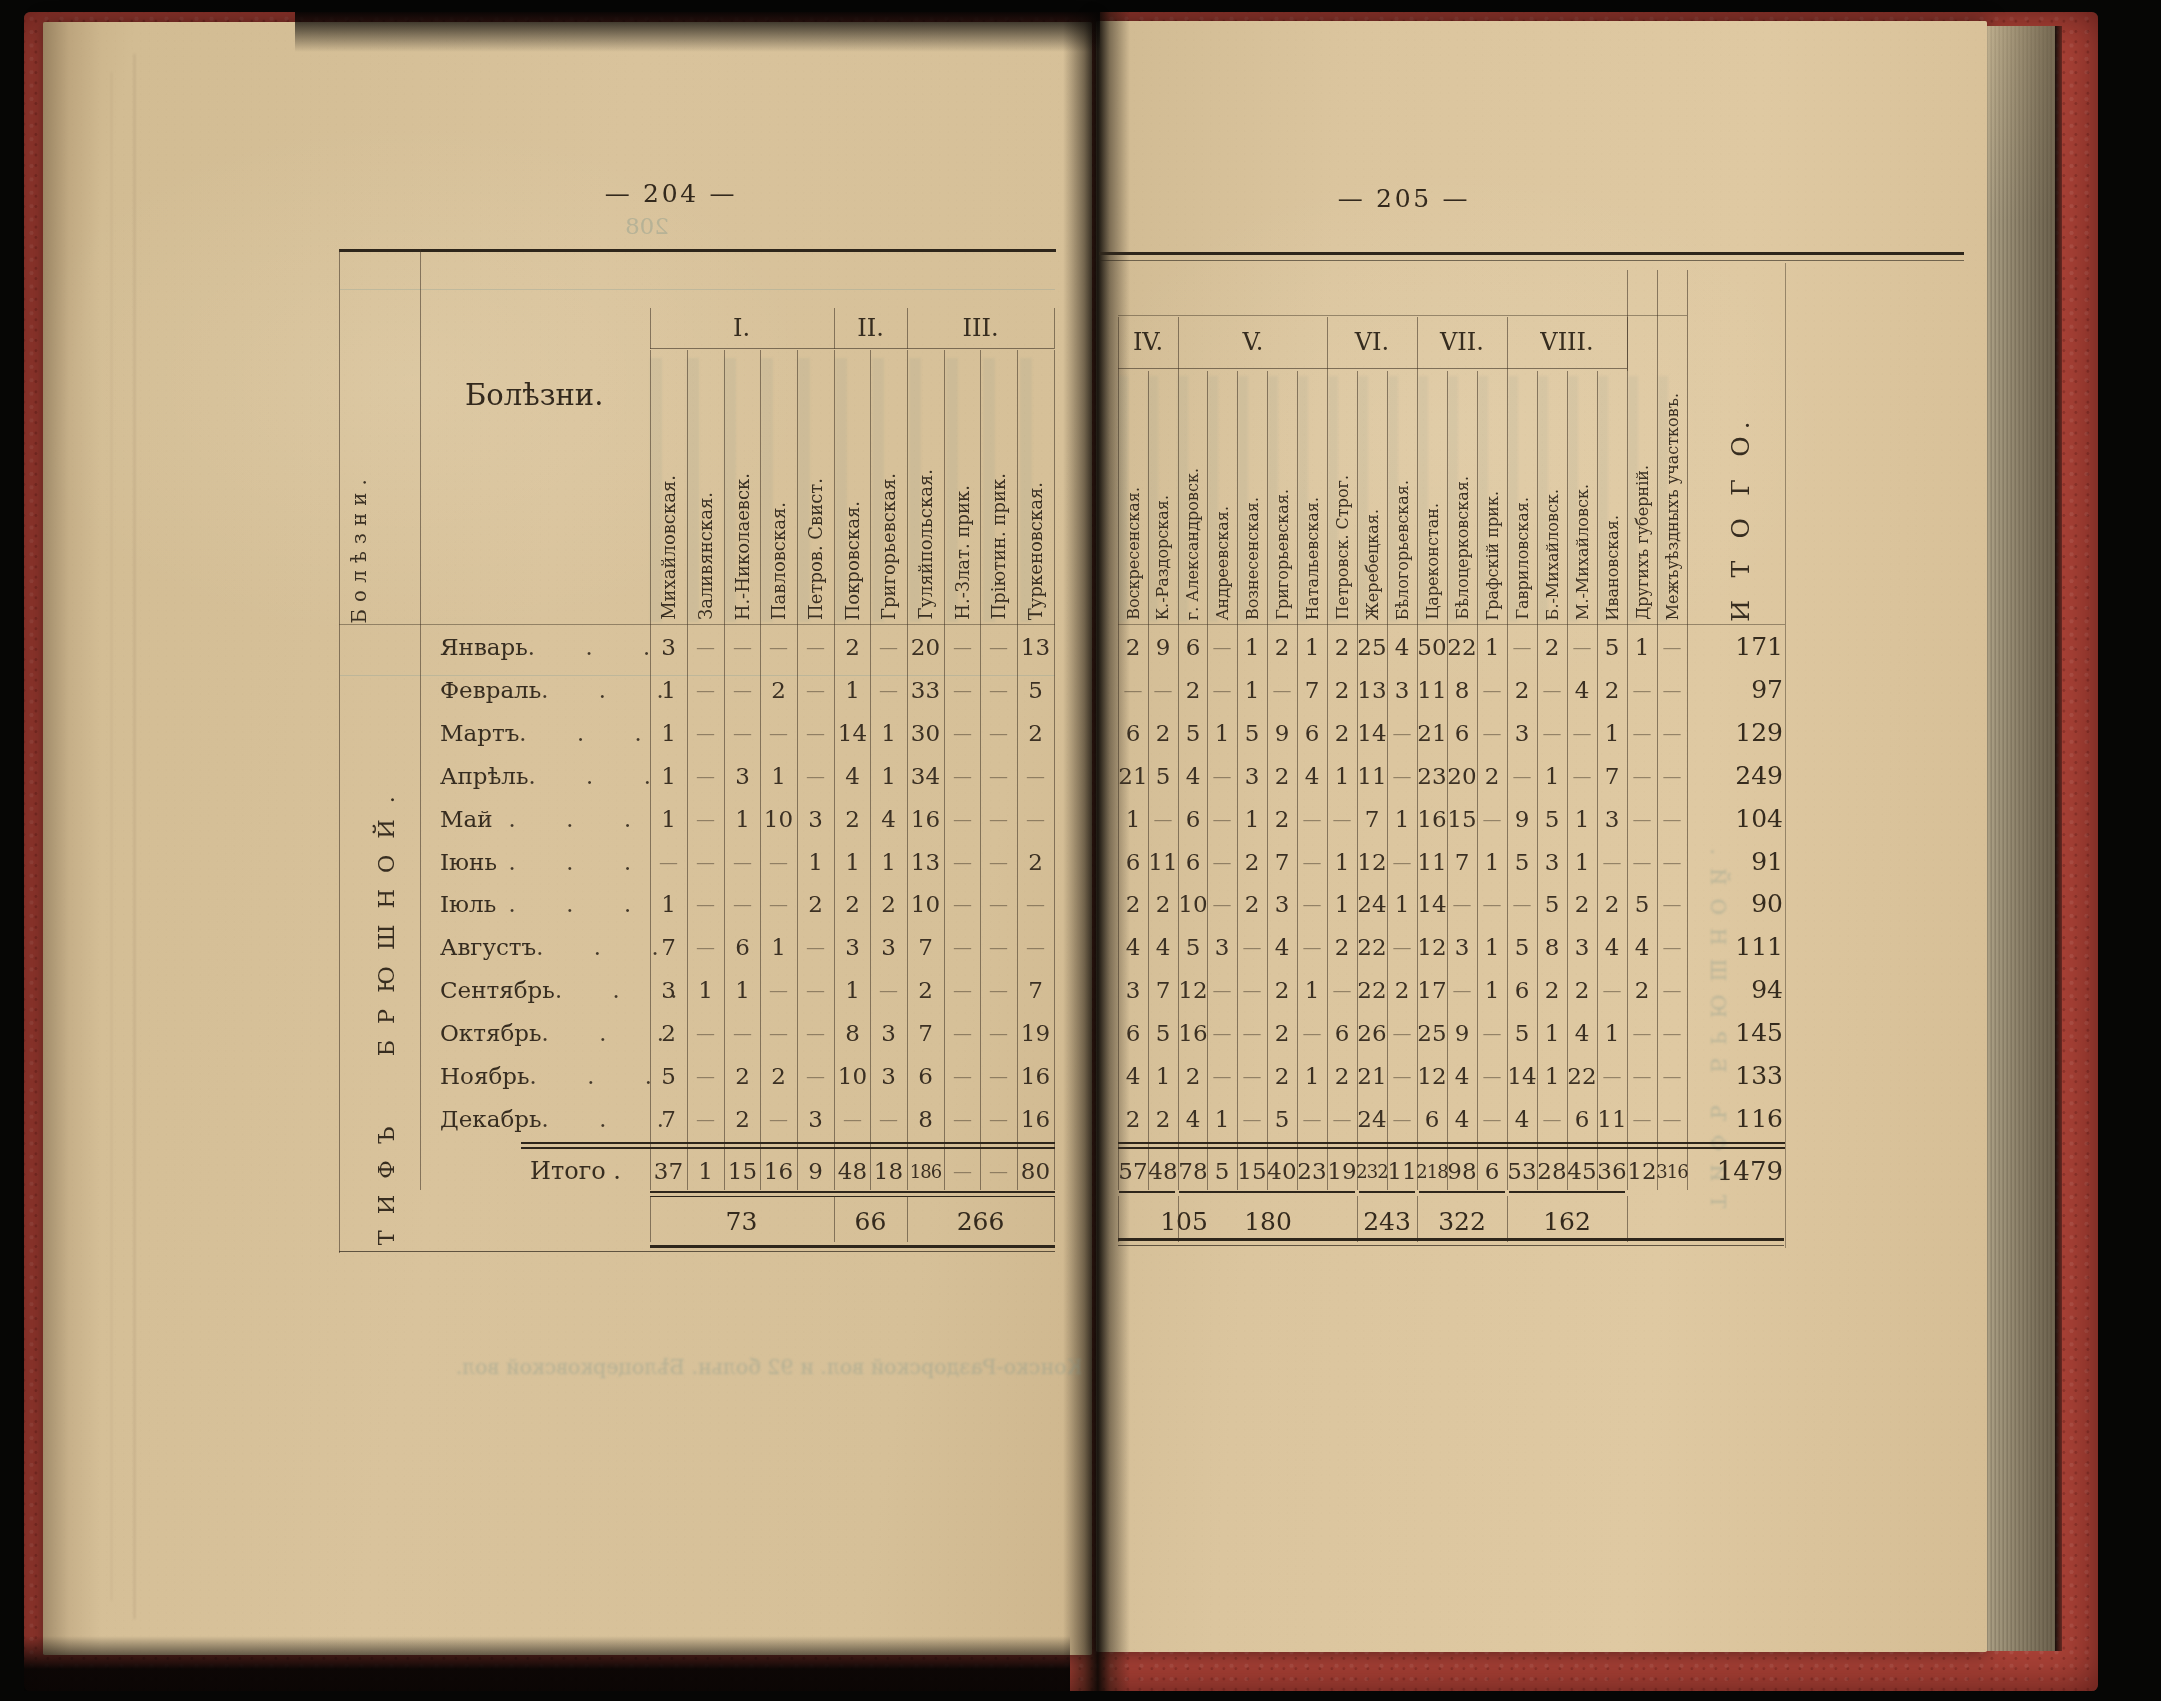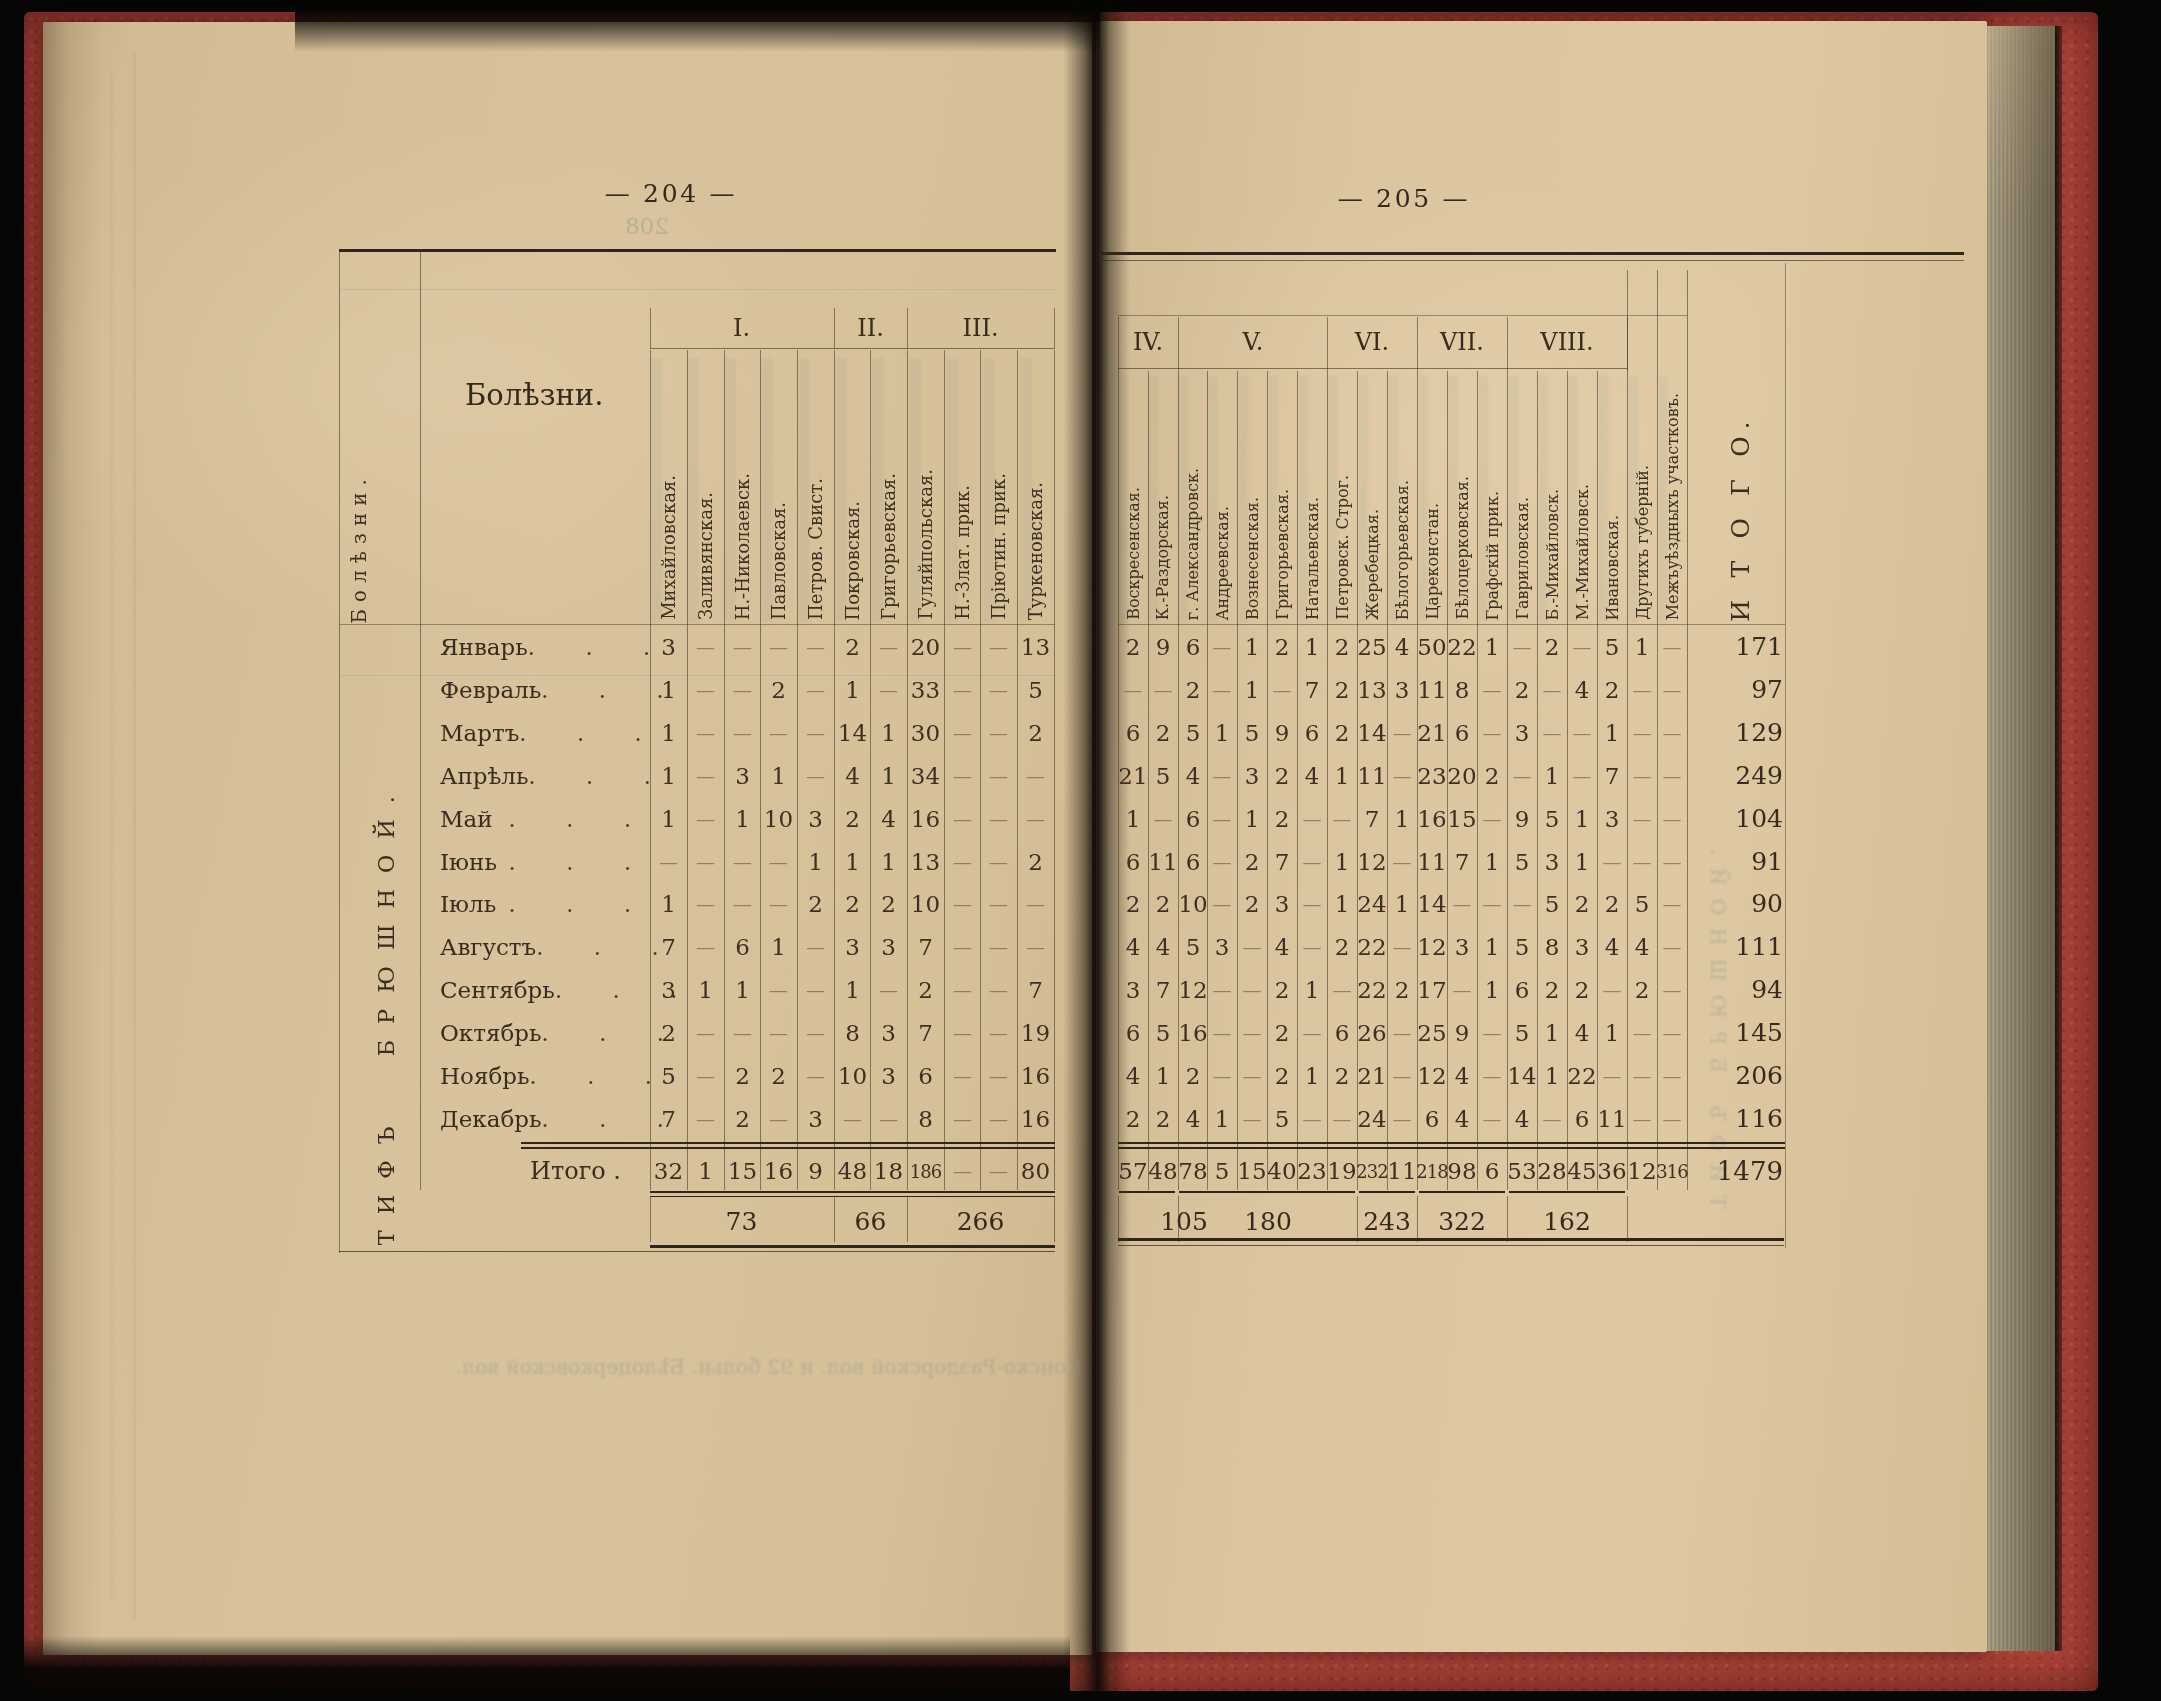--- a/index.html
+++ b/index.html
@@ -337,21 +337,21 @@
       <div class="abs cell" style="left: 797px; top: 1097px; width: 37px; height: 43px;">3</div>
       <div class="abs cell dash" style="left: 834px; top: 1097px; width: 37px; height: 43px;">—</div>
       <div class="abs cell dash" style="left: 870px; top: 1097px; width: 37px; height: 43px;">—</div>
       <div class="abs cell" style="left: 907px; top: 1097px; width: 37px; height: 43px;">8</div>
       <div class="abs cell dash" style="left: 944px; top: 1097px; width: 37px; height: 43px;">—</div>
       <div class="abs cell dash" style="left: 980px; top: 1097px; width: 37px; height: 43px;">—</div>
       <div class="abs cell" style="left: 1017px; top: 1097px; width: 37px; height: 43px;">16</div>
       <div class="abs line" style="left: 521px; top: 1142px; width: 534px; height: 2.2px; background: rgb(46, 38, 27);"></div>
       <div class="abs line" style="left: 521px; top: 1147px; width: 534px; height: 1.8px; background: rgb(46, 38, 27);"></div>
       <div class="abs " style="left: 530px; top: 1152px; width: 125px; height: 38px; display: flex; align-items: center; font-size: 24px;">Итого .</div>
-      <div class="abs cell" style="left: 650px; top: 1152px; width: 37px; height: 38px;">32</div>
+      <div class="abs cell" style="left: 650px; top: 1152px; width: 37px; height: 38px;">37</div>
       <div class="abs cell" style="left: 687px; top: 1152px; width: 37px; height: 38px;">1</div>
       <div class="abs cell" style="left: 724px; top: 1152px; width: 37px; height: 38px;">15</div>
       <div class="abs cell" style="left: 760px; top: 1152px; width: 37px; height: 38px;">16</div>
       <div class="abs cell" style="left: 797px; top: 1152px; width: 37px; height: 38px;">9</div>
       <div class="abs cell" style="left: 834px; top: 1152px; width: 37px; height: 38px;">48</div>
       <div class="abs cell" style="left: 870px; top: 1152px; width: 37px; height: 38px;">18</div>
       <div class="abs cell sm" style="left: 907px; top: 1152px; width: 37px; height: 38px;">186</div>
       <div class="abs cell dash" style="left: 944px; top: 1152px; width: 37px; height: 38px;">—</div>
       <div class="abs cell dash" style="left: 980px; top: 1152px; width: 37px; height: 38px;">—</div>
       <div class="abs cell" style="left: 1017px; top: 1152px; width: 37px; height: 38px;">80</div>
@@ -675,21 +675,21 @@
       <div class="abs cell dash" style="left: 1387px; top: 1054px; width: 30px; height: 43px;">—</div>
       <div class="abs cell" style="left: 1417px; top: 1054px; width: 30px; height: 43px;">12</div>
       <div class="abs cell" style="left: 1447px; top: 1054px; width: 30px; height: 43px;">4</div>
       <div class="abs cell dash" style="left: 1477px; top: 1054px; width: 30px; height: 43px;">—</div>
       <div class="abs cell" style="left: 1507px; top: 1054px; width: 30px; height: 43px;">14</div>
       <div class="abs cell" style="left: 1537px; top: 1054px; width: 30px; height: 43px;">1</div>
       <div class="abs cell" style="left: 1567px; top: 1054px; width: 30px; height: 43px;">22</div>
       <div class="abs cell dash" style="left: 1597px; top: 1054px; width: 30px; height: 43px;">—</div>
       <div class="abs cell dash" style="left: 1627px; top: 1054px; width: 30px; height: 43px;">—</div>
       <div class="abs cell dash" style="left: 1657px; top: 1054px; width: 30px; height: 43px;">—</div>
-      <div class="abs rowtotal" style="left: 1689px; top: 1054px; width: 94px; height: 43px;">206</div>
+      <div class="abs rowtotal" style="left: 1689px; top: 1054px; width: 94px; height: 43px;">133</div>
       <div class="abs cell" style="left: 1118px; top: 1097px; width: 30px; height: 43px;">2</div>
       <div class="abs cell" style="left: 1148px; top: 1097px; width: 30px; height: 43px;">2</div>
       <div class="abs cell" style="left: 1178px; top: 1097px; width: 30px; height: 43px;">4</div>
       <div class="abs cell" style="left: 1207px; top: 1097px; width: 30px; height: 43px;">1</div>
       <div class="abs cell dash" style="left: 1237px; top: 1097px; width: 30px; height: 43px;">—</div>
       <div class="abs cell" style="left: 1267px; top: 1097px; width: 30px; height: 43px;">5</div>
       <div class="abs cell dash" style="left: 1297px; top: 1097px; width: 30px; height: 43px;">—</div>
       <div class="abs cell dash" style="left: 1327px; top: 1097px; width: 30px; height: 43px;">—</div>
       <div class="abs cell" style="left: 1357px; top: 1097px; width: 30px; height: 43px;">24</div>
       <div class="abs cell dash" style="left: 1387px; top: 1097px; width: 30px; height: 43px;">—</div>

